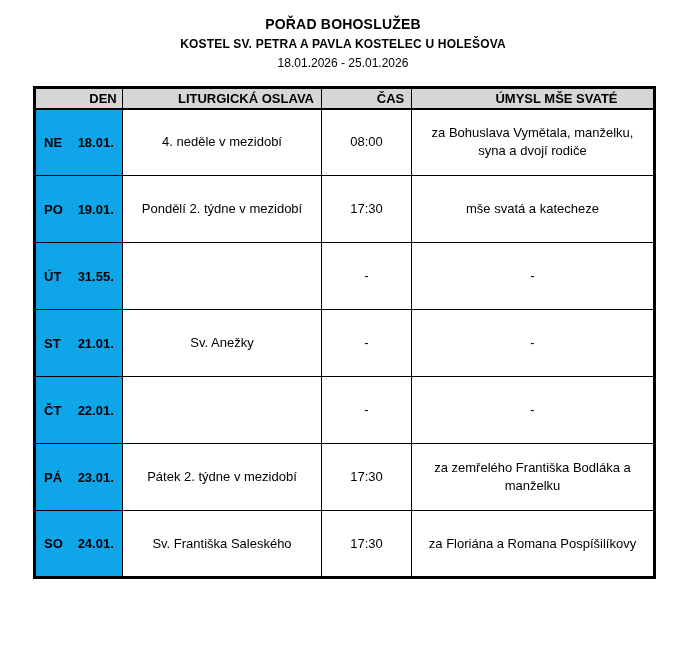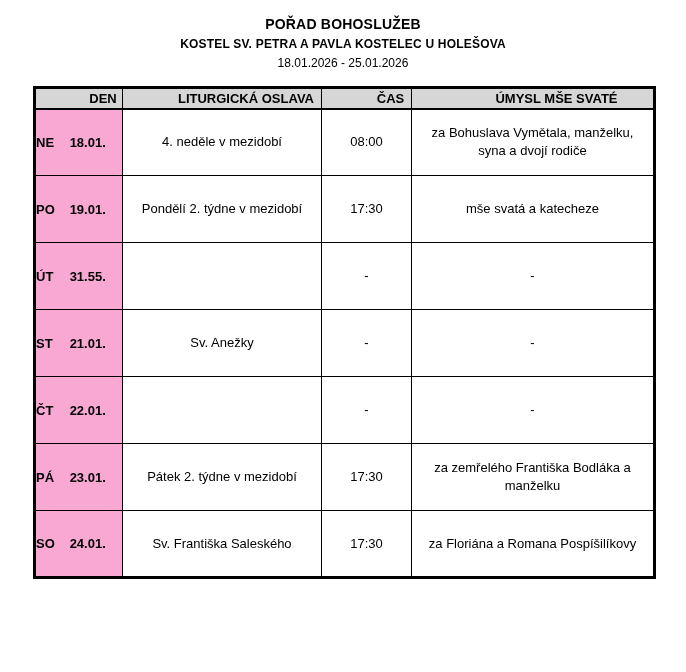--- a/index.html
+++ b/index.html
@@ -53,23 +53,23 @@
     text-align: center;
     border-bottom: 2px solid #000000;
     padding-left: 48px;
   }
   col.col-day { width: 88px; }
   col.col-celebration { width: 199px; }
   col.col-time { width: 90px; }
   col.col-intention { width: 243px; }
   tr.data-row { height: 67px; }
   td.cell-day {
-    background: #f9a8d4;
+    background: #0ea5e9;
     font-weight: bold;
-    padding-left: 0;
+    padding-left: 8px;
     white-space: nowrap;
   }
   td.cell-day .day-abbr { display: inline-block; min-width: 24px; }
   td.cell-day .day-date { display: inline-block; margin-left: 6px; }
   td.cell-celebration, td.cell-time, td.cell-intention {
     text-align: center;
     padding: 2px 6px;
     line-height: 18px;
   }
 </style>

